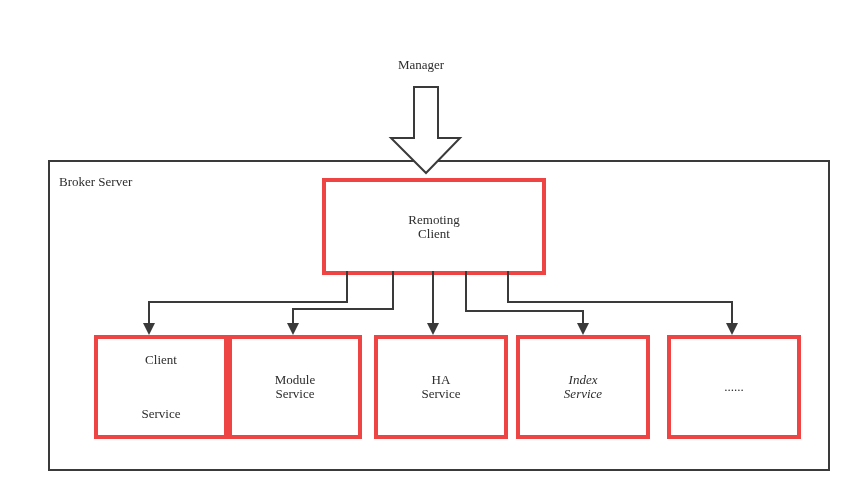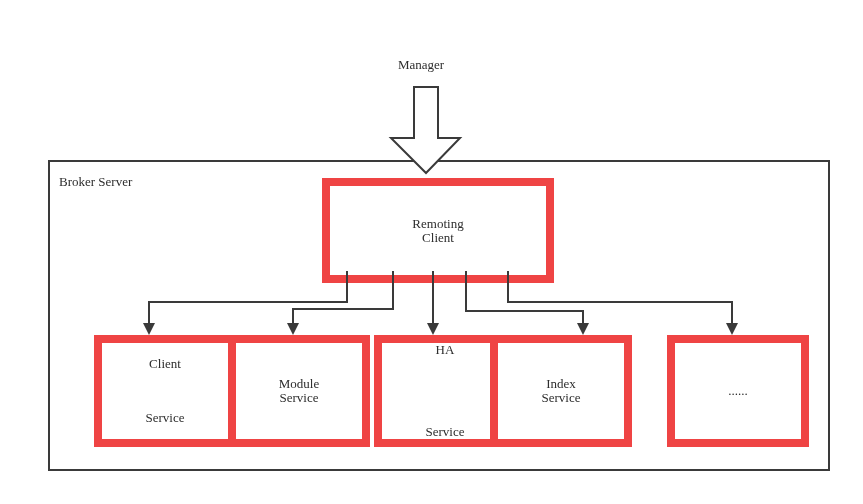--- a/index.html
+++ b/index.html
@@ -44,21 +44,21 @@
     background: #ffffff;
     z-index: 1;
   }
   .broker-label {
     left: 59px;
     top: 174px;
     z-index: 2;
   }
   .node-box {
     position: absolute;
-    border: 8px solid #ef4444;
+    border: 4px solid #ef4444;
     background: #ffffff;
     display: flex;
     flex-direction: column;
     align-items: center;
     justify-content: center;
     text-align: center;
     font-size: 13px;
     line-height: 14px;
     z-index: 2;
   }
@@ -68,22 +68,22 @@
     width: 216px;
     height: 89px;
   }
   .service-box {
     top: 335px;
     width: 126px;
     height: 96px;
   }
   .service-1 { left: 94px; gap: 40px; }
   .service-2 { left: 228px; }
-  .service-3 { left: 374px; justify-content: space-between; }
-  .service-4 { left: 490px; }
+  .service-3 { left: 374px; }
+  .service-4 { left: 516px; font-style: italic; }
   .service-5 { left: 667px; }
   .hline {
     position: absolute;
     height: 2px;
     background: #3a3a3a;
     z-index: 2;
   }
   .vline {
     position: absolute;
     width: 2px;

